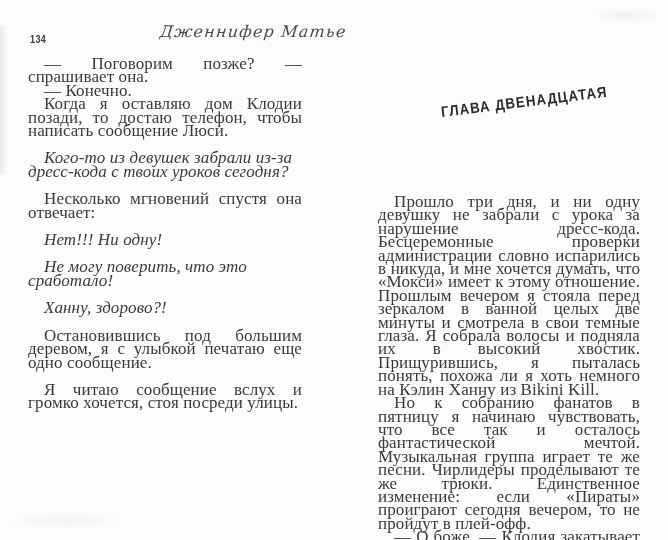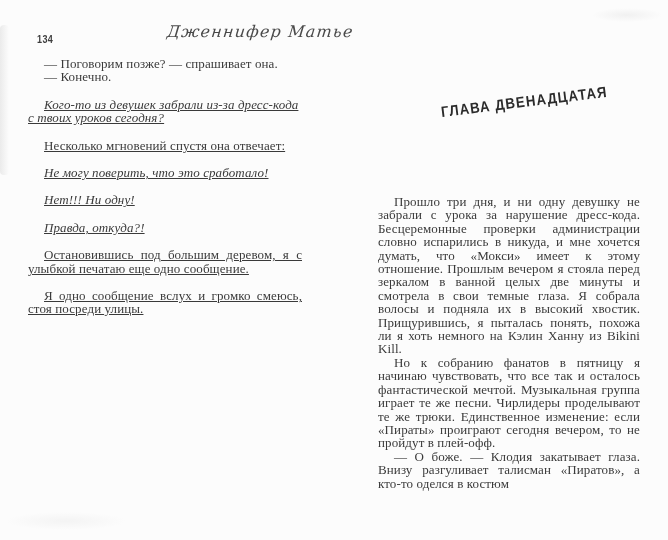--- a/index.html
+++ b/index.html
@@ -24,21 +24,21 @@
   }
   .smudge-bottom-left {
     left: 6px; bottom: 10px; width: 120px; height: 18px;
     background: radial-gradient(closest-side, rgba(205,205,205,.18), rgba(205,205,205,0));
   }
 
   .page { position: absolute; top: 26px; }
   .page-left  { left: 28px;  width: 274px; }
   .page-right { left: 378px; width: 262px; }
 
-  .page-head { position: relative; height: 34px; margin-left: 7px; }
+  .page-head { position: relative; height: 34px; }
   .pagenum {
     position: absolute; left: 2px; top: 7px;
     font-family: "Liberation Sans", sans-serif;
     font-weight: bold; font-size: 11px; letter-spacing: .5px;
     color: #3d3d3d;
     display: inline-block; transform: scaleX(.82); transform-origin: left center;
   }
   .running-header {
     position: absolute; left: 132px; top: -4px;
     font-family: "DejaVu Serif", serif;
@@ -46,27 +46,27 @@
     color: #4a4a4a; white-space: nowrap;
     transform: skewX(-6deg);
   }
 
   .body-text { position: absolute; left: 0; right: 0; }
   .page-left  .body-text { top: 31px; }
   .page-right .body-text { top: 169px; }
 
   .para {
     margin: 0;
-    font-size: 13px; line-height: 13.4px;
+    font-size: 17px; line-height: 13.4px;
     letter-spacing: .1px;
     text-align: justify; text-indent: 16px;
   }
   .msg  { font-style: italic; text-align: left; }
   .caps { font-style: italic; }
-  .gap  { margin-top: 14px; text-decoration: underline; }
+  .gap  { margin-top: 14px; }
 
   .chapter-heading {
     position: absolute; left: 64px; top: 78px;
     font-family: "Liberation Sans", sans-serif;
     font-weight: bold; font-size: 15px; line-height: 15px;
     letter-spacing: 1.2px; color: #2b2b2b;
     white-space: nowrap;
     transform: rotate(-7deg) scaleX(.88);
     transform-origin: left bottom;
   }
@@ -81,27 +81,28 @@
   <div class="smudge smudge-bottom-left"></div>
 
   <div class="page page-left">
     <div class="page-head">
       <span class="pagenum">134</span>
       <span class="running-header">Дженнифер Матье</span>
     </div>
     <div class="body-text">
       <p class="para">— Поговорим позже? — спрашивает она.</p>
       <p class="para">— Конечно.</p>
+      <p class="para">Когда я оставляю дом Клодии позади, то достаю телефон, чтобы написать сообщение Люси.</p>
       <p class="para msg gap">Кого-то из девушек забрали из-за дресс-кода с твоих уроков сегодня?</p>
       <p class="para gap">Несколько мгновений спустя она отвечает:</p>
+      <p class="para msg gap">Нет!!! Ни одну!</p>
       <p class="para msg gap">Не могу поверить, что это сработало!</p>
-      <p class="para msg gap">Нет!!! Ни одну!</p>
-      <p class="para msg gap">Правда, откуда?!</p>
+      <p class="para msg gap">Ханну, здорово?!</p>
       <p class="para gap">Остановившись под большим деревом, я с улыбкой печатаю еще одно сообщение.</p>
-      <p class="para gap">Я одно сообщение вслух и громко смеюсь, стоя посреди улицы.</p>
+      <p class="para gap">Я читаю сообщение вслух и громко хочется, стоя посреди улицы.</p>
     </div>
   </div>
 
   <div class="page page-right">
     <div class="chapter-heading">ГЛАВА ДВЕНАДЦАТАЯ</div>
     <div class="body-text">
       <p class="para">Прошло три дня, и ни одну девушку не забрали с урока за нарушение дресс-кода. Бесцеремонные проверки администрации словно испарились в никуда, и мне хочется думать, что «Мокси» имеет к этому отношение. Прошлым вечером я стояла перед зеркалом в ванной целых две минуты и смотрела в свои темные глаза. Я собрала волосы и подняла их в высокий хвостик. Прищурившись, я пыталась понять, похожа ли я хоть немного на Кэлин Ханну из Bikini Kill.</p>
       <p class="para">Но к собранию фанатов в пятницу я начинаю чувствовать, что все так и осталось фантастической мечтой. Музыкальная группа играет те же песни. Чирлидеры проделывают те же трюки. Единственное изменение: если «Пираты» проиграют сегодня вечером, то не пройдут в плей-офф.</p>
       <p class="para">— О боже. — Клодия закатывает глаза. Внизу разгуливает талисман «Пиратов», а кто-то оделся в костюм</p>
     </div>

